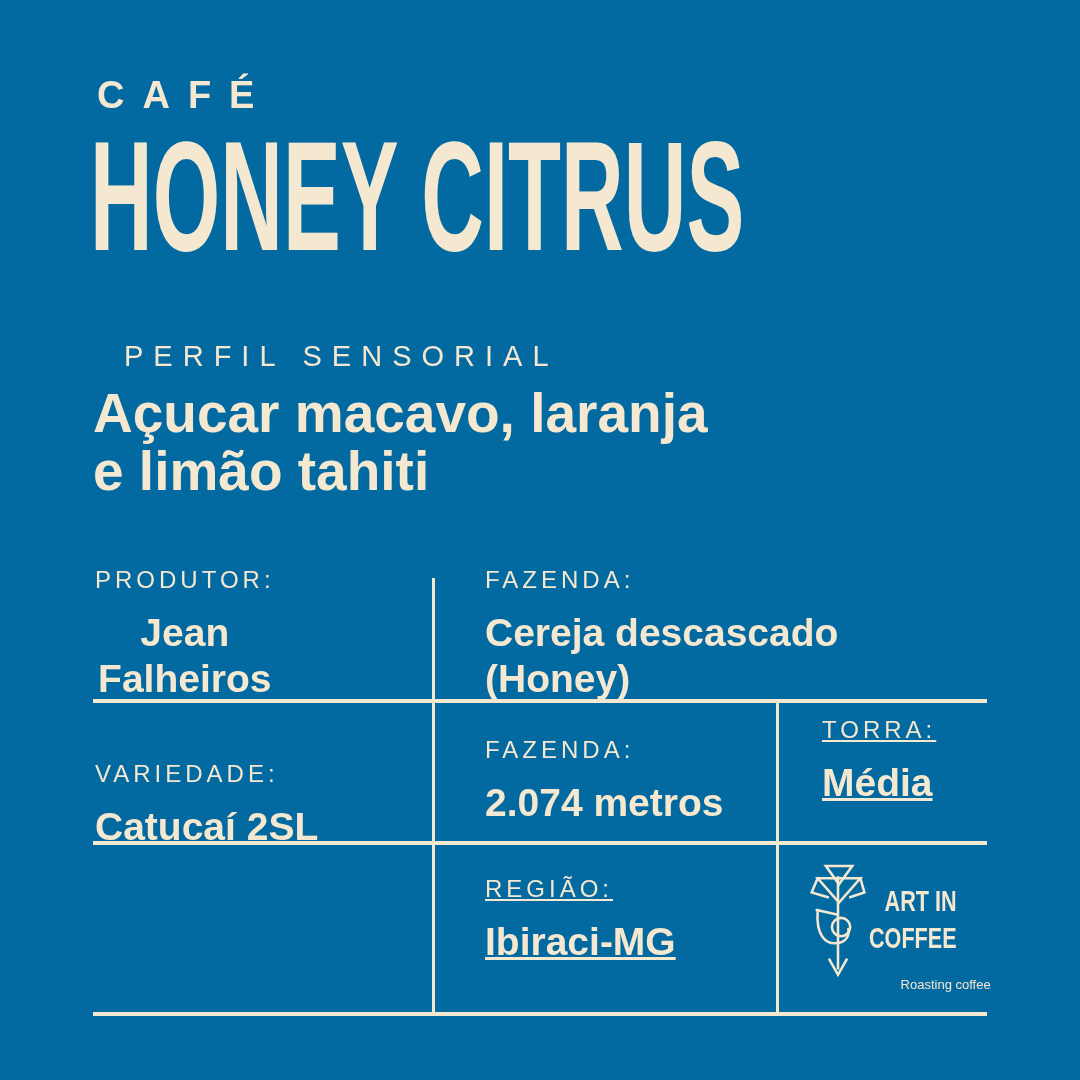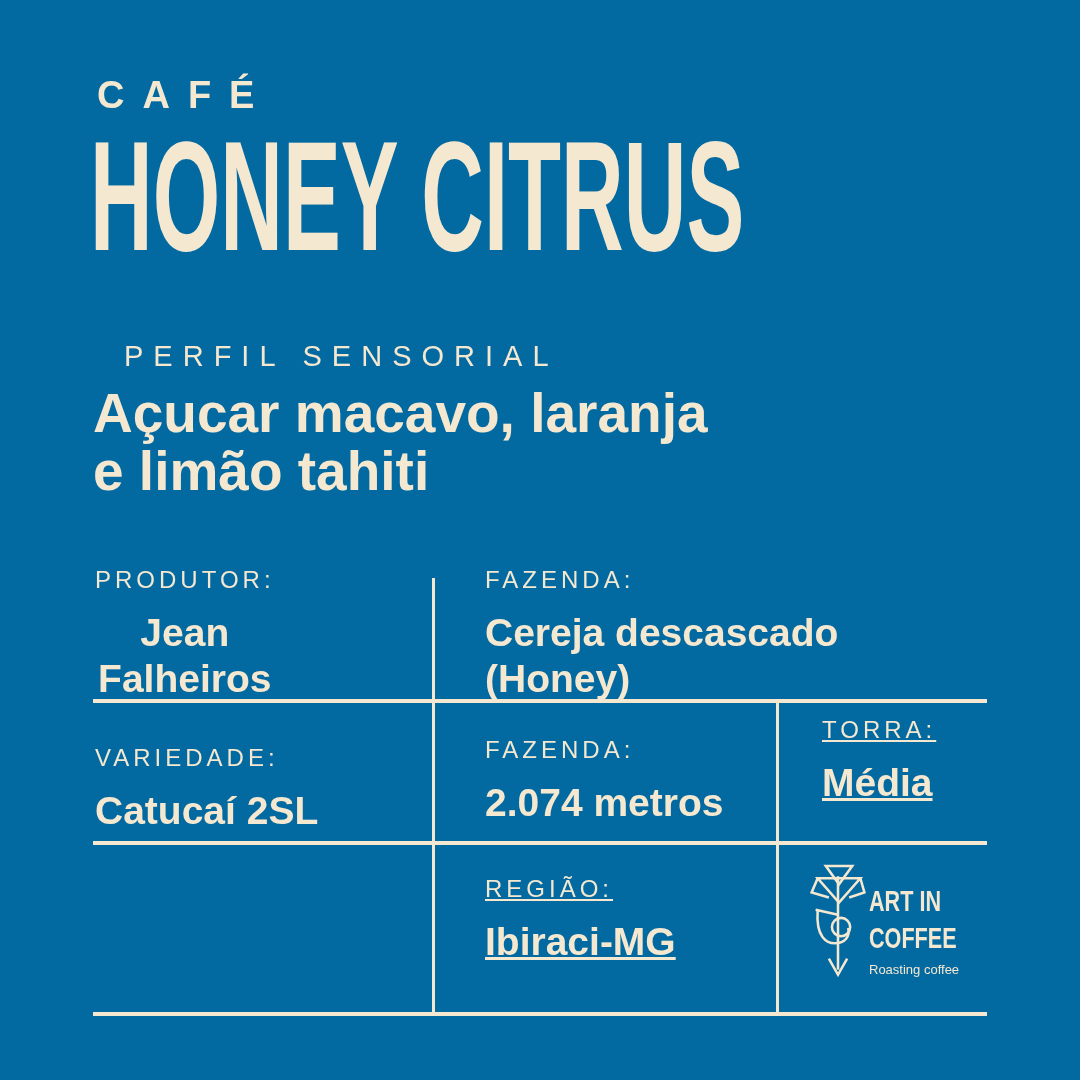--- a/index.html
+++ b/index.html
@@ -53,36 +53,36 @@
   .cell .lab {
     font-size: 24px; font-weight: 400; letter-spacing: 4px;
     line-height: 28px; white-space: nowrap;
   }
   .cell .val {
     font-size: 39px; font-weight: 700; line-height: 46px;
     margin-top: 16px; white-space: pre-line;
   }
   .r1c1 { left: 95px;  top: 566px; text-align: center; }
   .r1c2 { left: 485px; top: 566px; }
-  .r2c1 { left: 95px;  top: 744px; }
+  .r2c1 { left: 95px;  top: 760px; }
   .r2c2 { left: 485px; top: 736px; }
   .r2c3 { left: 822px; top: 716px; text-decoration: underline; }
   .r3c1 { left: 95px;  top: 875px; }
   .r3c2 { left: 485px; top: 875px; text-decoration: underline; }
   
   .logo { position: absolute; left: 810px; top: 862px; display: flex; }
   .logo-icon { width: 56px; height: 128px; flex: 0 0 auto; }
-  .logo-textcol { margin-left: 3px; padding-top: 20px; }
+  .logo-textcol { margin-left: 3px; padding-top: 20px; text-align: right; }
   .logo-name {
     font-size: 30px; font-weight: 700; line-height: 37px;
     white-space: pre-line;
     transform: scaleX(0.72); transform-origin: left top;
   }
   .logo-tagline {
-    font-size: 13px; font-weight: 400; margin-top: 6px;
+    font-size: 13px; font-weight: 400; margin-top: 21px;
     white-space: nowrap;
   }
 </style>
 </head>
 <body>
 
 <div class="canvas">
 
   <div class="kicker">CAFÉ</div>
   <div class="title">HONEY CITRUS</div>

